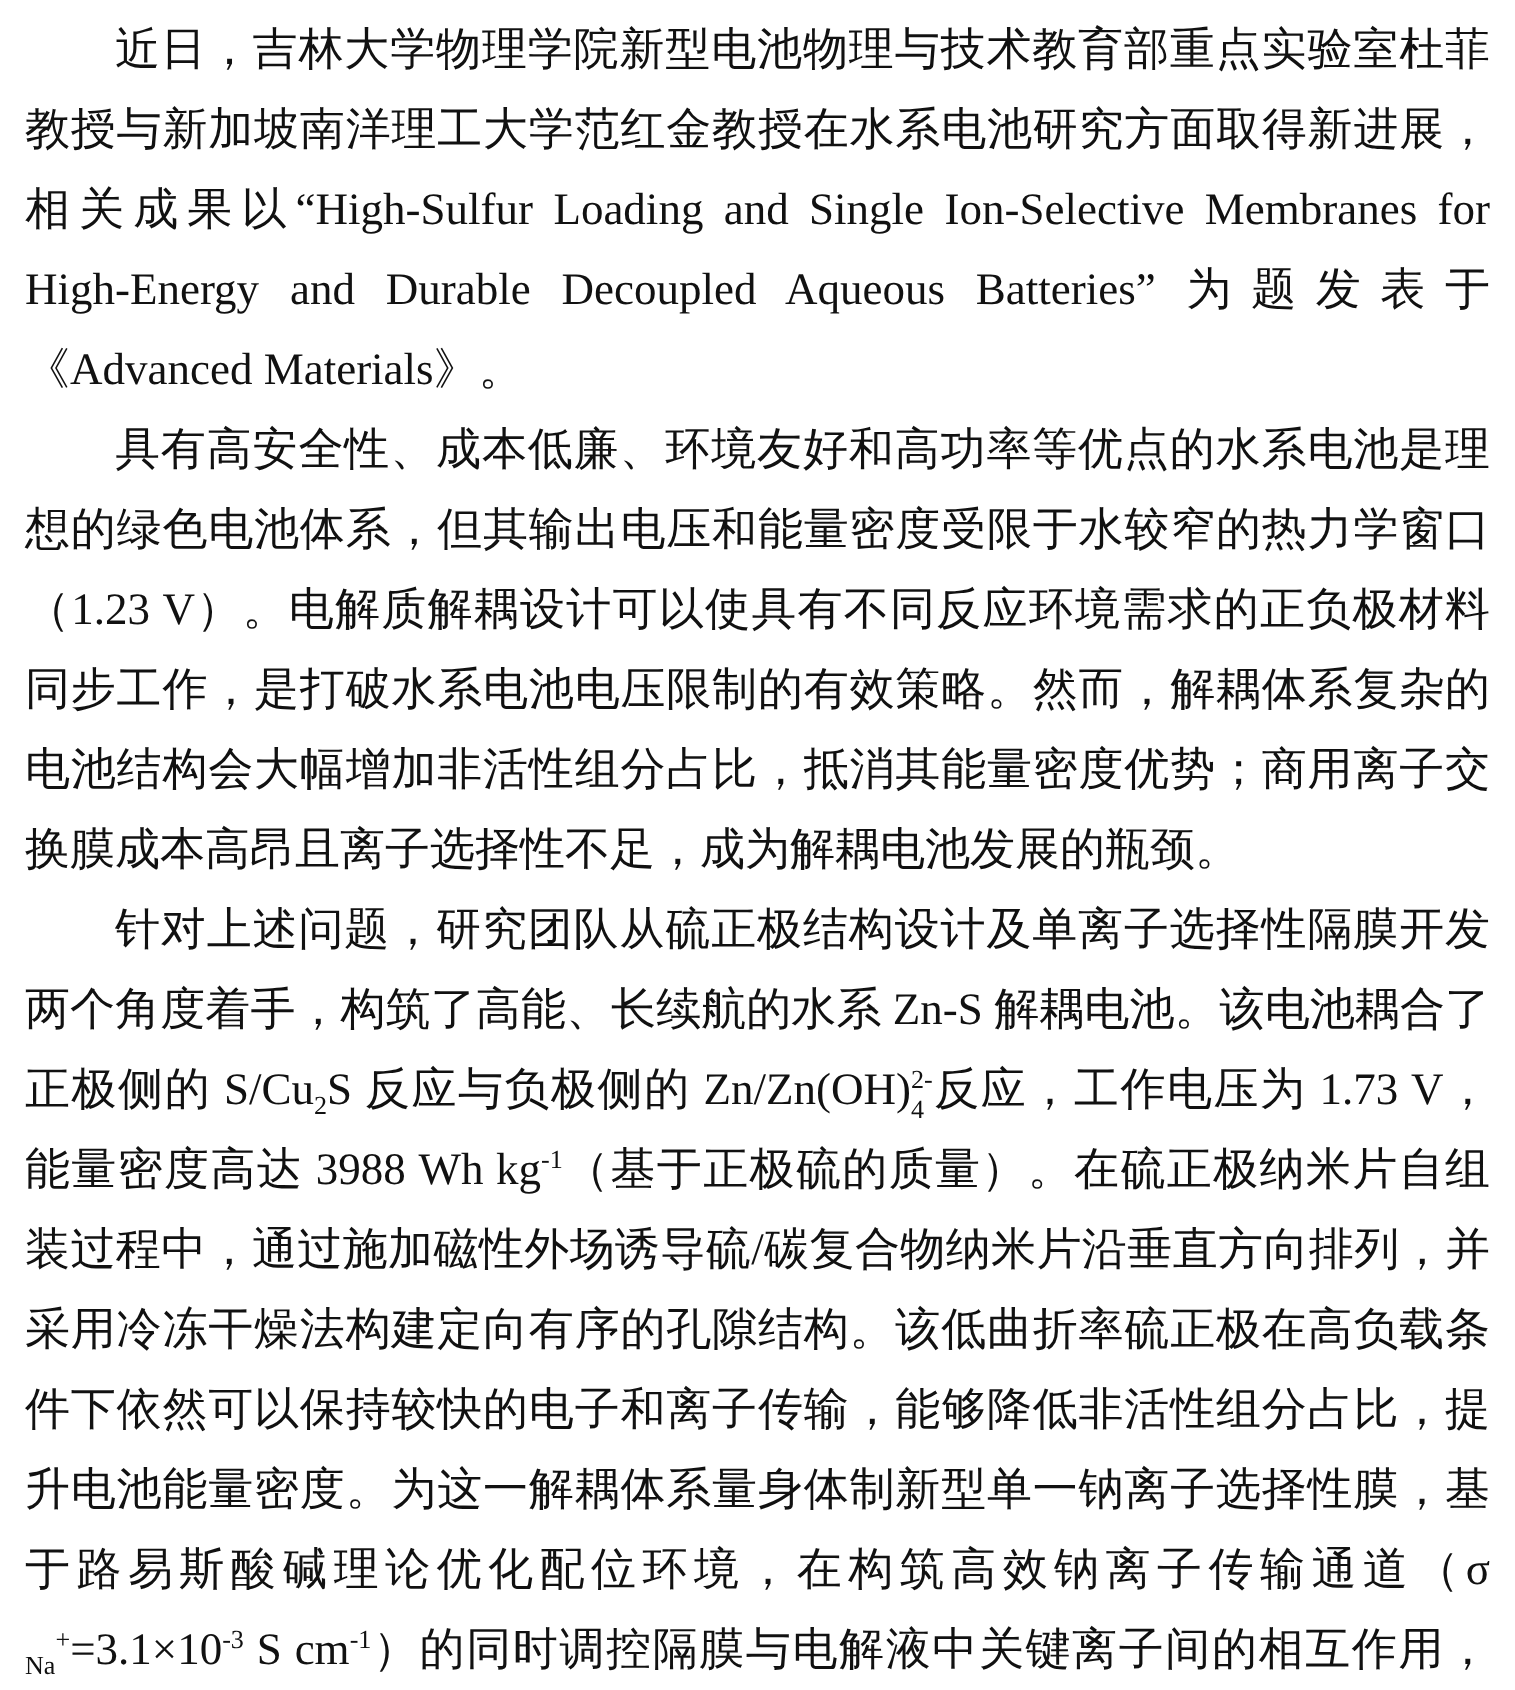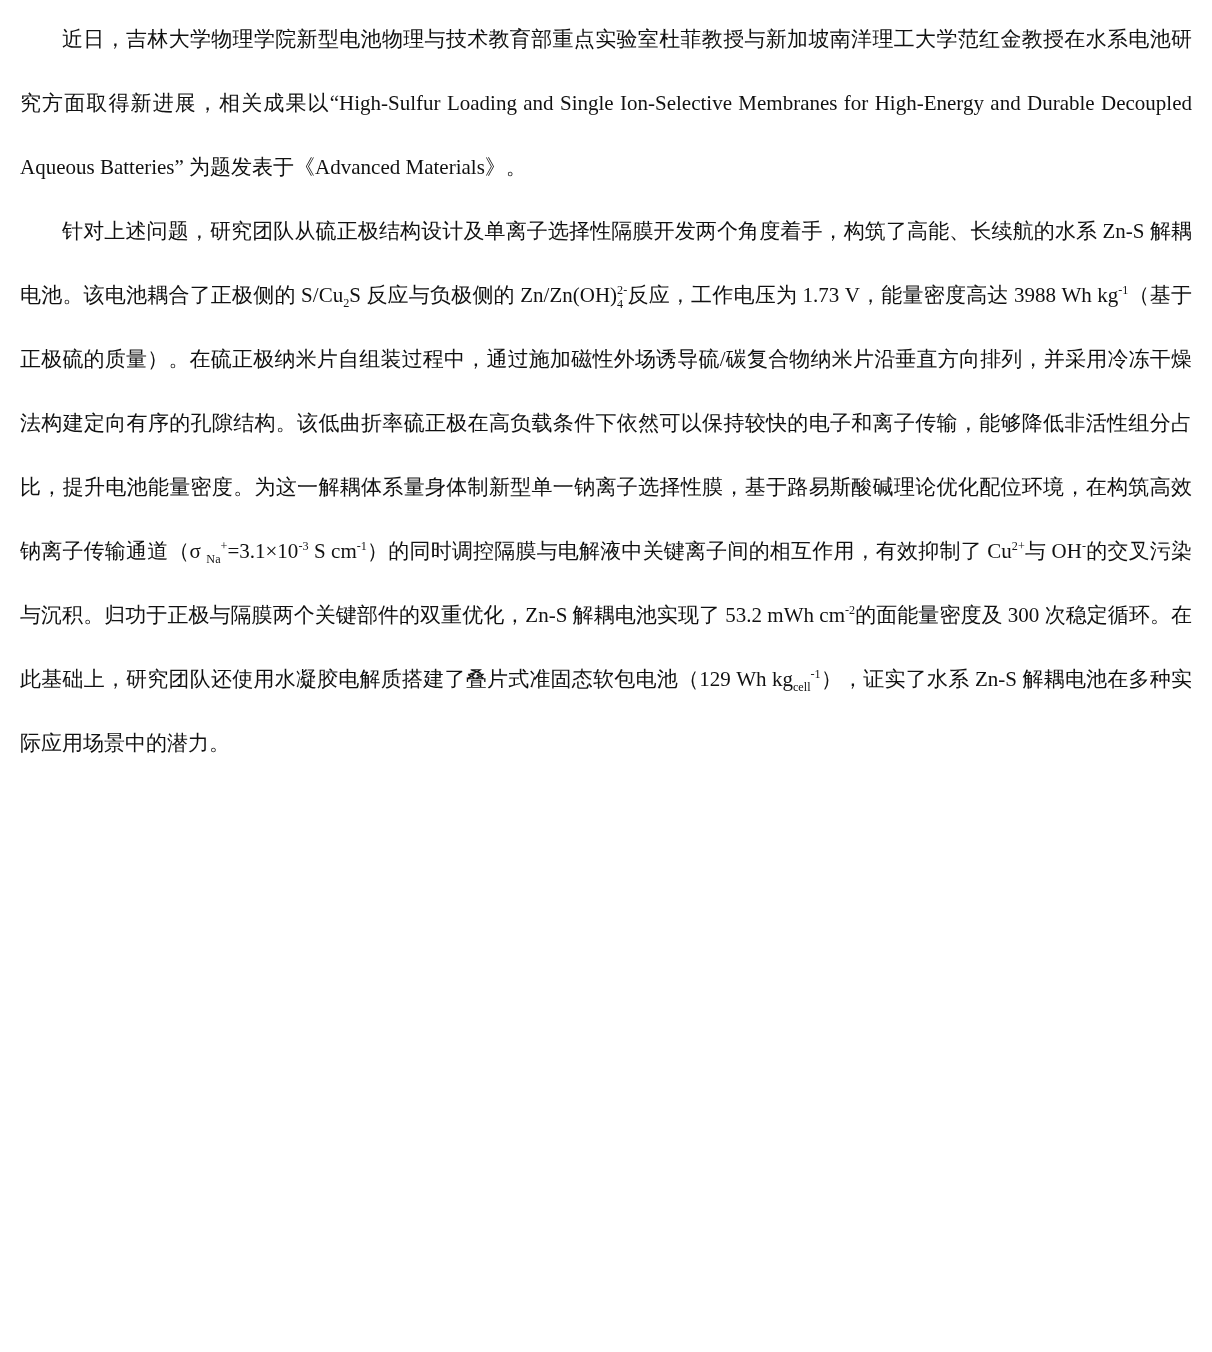--- a/index.html
+++ b/index.html
@@ -7,21 +7,21 @@
     padding: 0;
     background: #ffffff;
   }
   .page {
     width: 1212px;
     height: 1352px;
     box-sizing: border-box;
     padding: 7px 20px 0 20px;
     background: #ffffff;
     font-family: "Liberation Serif", "DejaVu Serif", serif;
-    font-size: 21px;
+    font-size: 36px;
     color: #111111;
     overflow: hidden;
   }
   p.para {
     margin: 0;
     padding: 0;
     line-height: 64px;
     text-indent: 2em;
     text-align: justify;
     text-justify: inter-ideograph;
@@ -49,17 +49,18 @@
   .stack .s-sup, .stack .s-sub {
     display: block;
     text-indent: 0;
   }
 </style>
 </head>
 <body>
 
 <div class="page">
   <p class="para">近日，吉林大学物理学院新型电池物理与技术教育部重点实验室杜菲教授与新加坡南洋理工大学范红金教授在水系电池研究方面取得新进展，相关成果以“High-Sulfur Loading and Single Ion-Selective Membranes for High-Energy and Durable Decoupled Aqueous Batteries” 为题发表于《Advanced Materials》。</p>
+  <p class="para">具有高安全性、成本低廉、环境友好和高功率等优点的水系电池是理想的绿色电池体系，但其输出电压和能量密度受限于水较窄的热力学窗口（1.23 V）。电解质解耦设计可以使具有不同反应环境需求的正负极材料同步工作，是打破水系电池电压限制的有效策略。然而，解耦体系复杂的电池结构会大幅增加非活性组分占比，抵消其能量密度优势；商用离子交换膜成本高昂且离子选择性不足，成为解耦电池发展的瓶颈。</p>
   <p class="para">针对上述问题，研究团队从硫正极结构设计及单离子选择性隔膜开发两个角度着手，构筑了高能、长续航的水系 Zn-S 解耦电池。该电池耦合了正极侧的 S/Cu<sub>2</sub>S 反应与负极侧的 Zn/Zn(OH)<span class="stack">
         <span class="s-sup">2-</span>
         <span class="s-sub">4</span>
       </span>反应，工作电压为 1.73 V，能量密度高达 3988 Wh kg<sup>-1</sup>（基于正极硫的质量）。在硫正极纳米片自组装过程中，通过施加磁性外场诱导硫/碳复合物纳米片沿垂直方向排列，并采用冷冻干燥法构建定向有序的孔隙结构。该低曲折率硫正极在高负载条件下依然可以保持较快的电子和离子传输，能够降低非活性组分占比，提升电池能量密度。为这一解耦体系量身体制新型单一钠离子选择性膜，基于路易斯酸碱理论优化配位环境，在构筑高效钠离子传输通道（σ <sub>Na</sub><sup>+</sup>=3.1×10<sup>-3</sup> S cm<sup>-1</sup>）的同时调控隔膜与电解液中关键离子间的相互作用，有效抑制了 Cu<sup>2+</sup>与 OH<sup>-</sup>的交叉污染与沉积。归功于正极与隔膜两个关键部件的双重优化，Zn-S 解耦电池实现了 53.2 mWh cm<sup>-2</sup>的面能量密度及 300 次稳定循环。在此基础上，研究团队还使用水凝胶电解质搭建了叠片式准固态软包电池（129 Wh kg<sub>cell</sub><sup>-1</sup>），证实了水系 Zn-S 解耦电池在多种实际应用场景中的潜力。</p>
 </div>
 
 </body></html>

